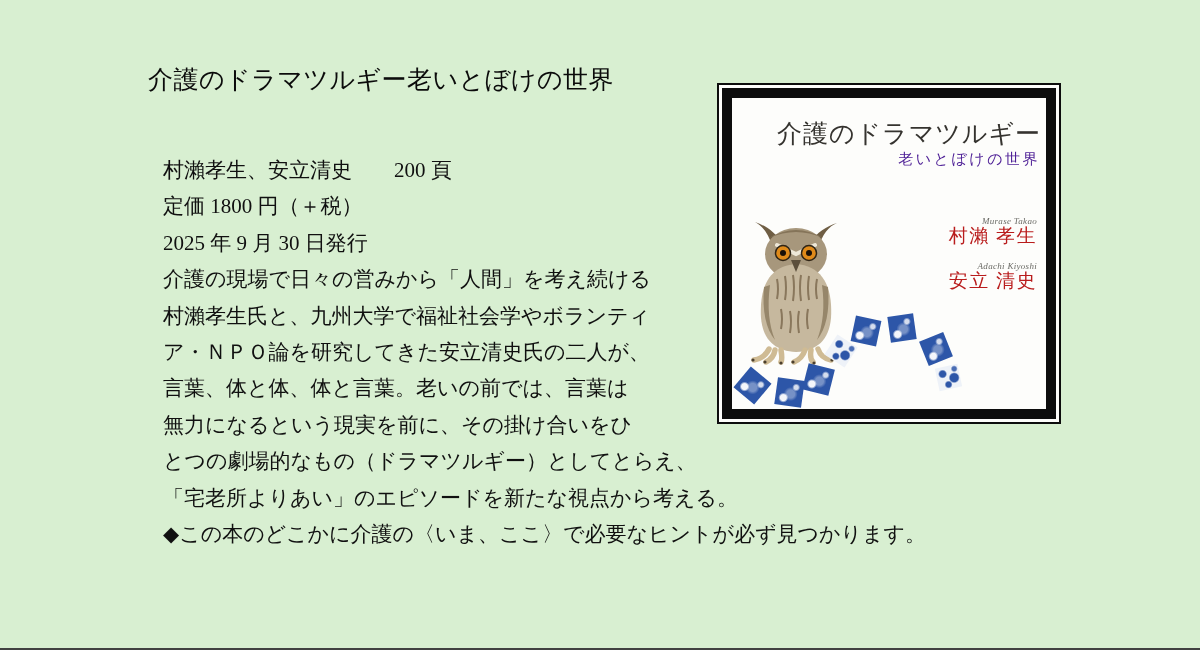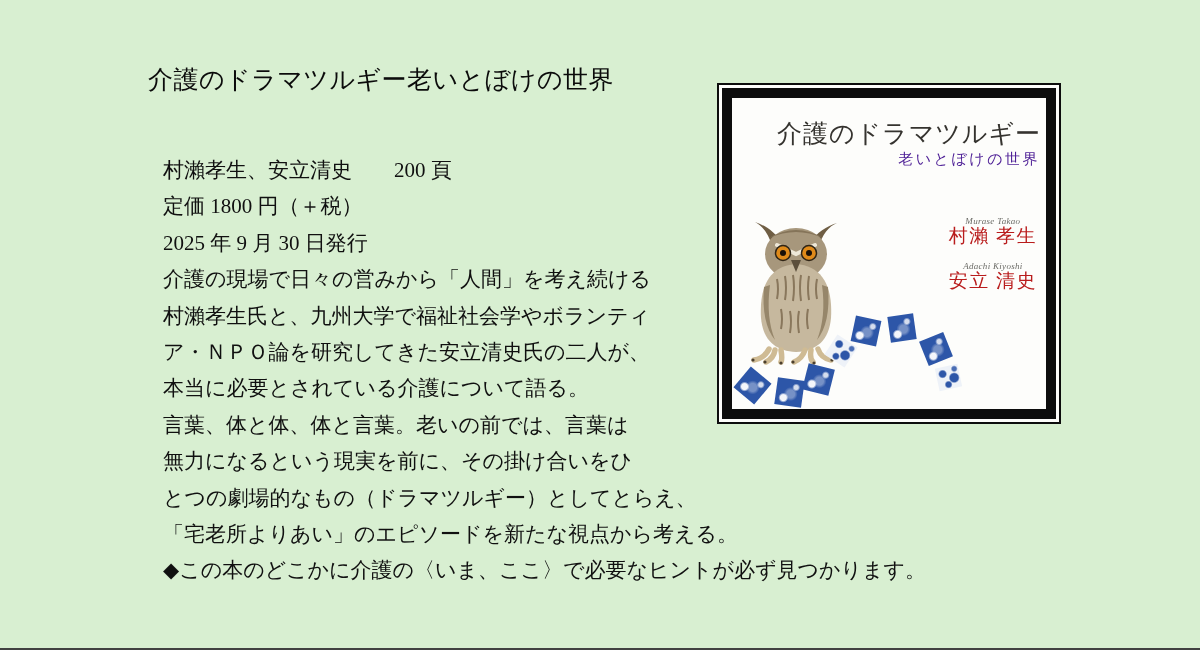--- a/index.html
+++ b/index.html
@@ -34,21 +34,21 @@
   .cover-title{
     position:absolute;top:19px;right:5px;margin:0;
     font-size:25px;font-weight:400;letter-spacing:1px;color:#35332f;
     white-space:nowrap;
   }
   .cover-subtitle{
     position:absolute;top:52px;right:6px;
     font-size:15px;letter-spacing:2.5px;color:#4c1d95;
     white-space:nowrap;
   }
-  .author{position:absolute;right:9px;text-align:center;}
+  .author{position:absolute;right:9px;text-align:right;}
   .author-1{top:118px;}
   .author-2{top:163px;}
   .author .rom{
     display:block;font-style:italic;font-size:9px;line-height:10px;
     color:#6b6b66;letter-spacing:.3px;white-space:nowrap;
   }
   .author .nm{
     display:block;font-size:19px;line-height:20px;letter-spacing:1.5px;
     color:#b91c1c;white-space:nowrap;
   }
@@ -93,21 +93,20 @@
 
 <h1 class="page-title">介護のドラマツルギー老いとぼけの世界</h1>
 
 <div class="body-text">
   <div>村瀨孝生、安立清史　　200 頁</div>
   <div>定価 1800 円（＋税）</div>
   <div>2025 年 9 月 30 日発行</div>
   <div>介護の現場で日々の営みから「人間」を考え続ける</div>
   <div>村瀨孝生氏と、九州大学で福祉社会学やボランティ</div>
   <div>ア・ＮＰＯ論を研究してきた安立清史氏の二人が、</div>
-  <div>本当に必要とされている介護について語る。</div>
   <div>言葉、体と体、体と言葉。老いの前では、言葉は</div>
   <div>無力になるという現実を前に、その掛け合いをひ</div>
   <div>とつの劇場的なもの（ドラマツルギー）としてとらえ、</div>
   <div>「宅老所よりあい」のエピソードを新たな視点から考える。</div>
   <div>◆この本のどこかに介護の〈いま、ここ〉で必要なヒントが必ず見つかります。</div>
 </div>
 
 <div class="cover">
   <div class="cover-inner">
 

